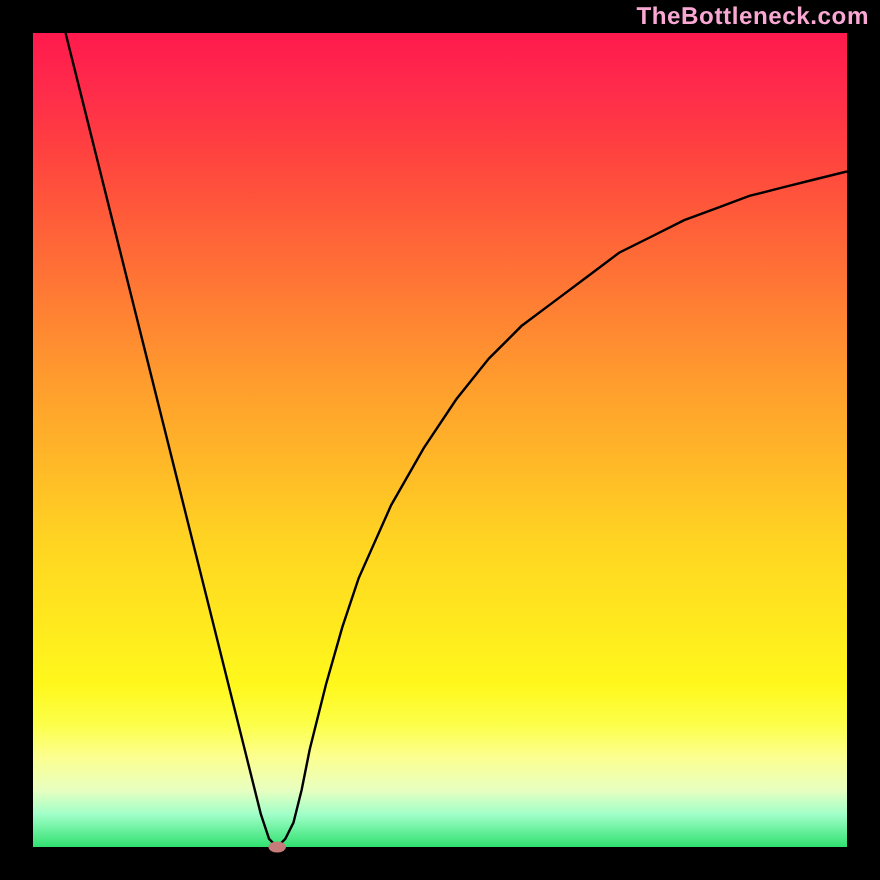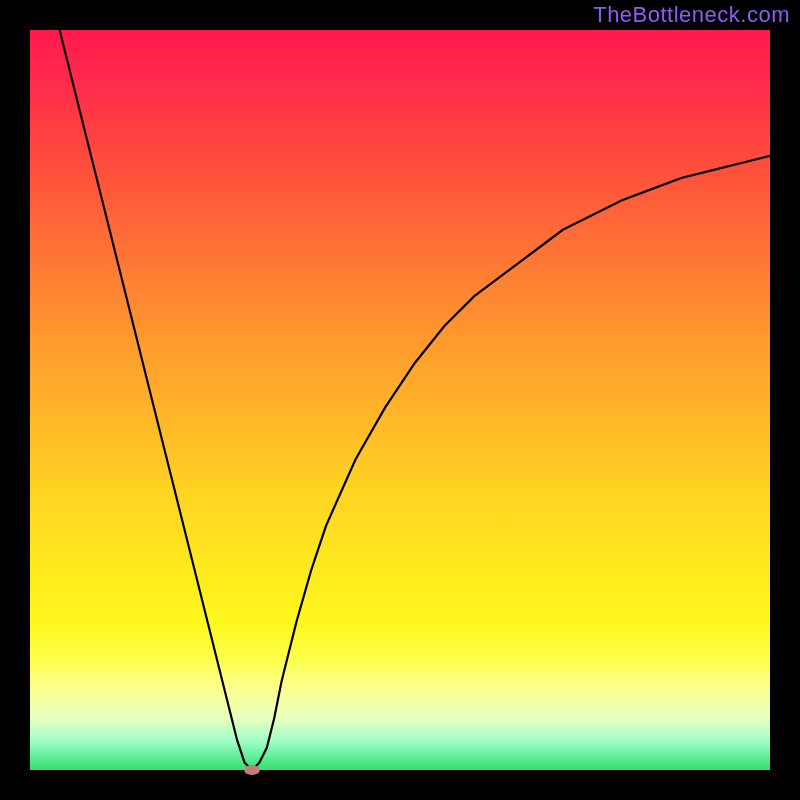--- a/index.html
+++ b/index.html
@@ -9,22 +9,22 @@
     width: 800px;
     height: 800px;
     background: #000;
   }
   .watermark {
     position: absolute;
     top: 2px;
     right: 10px;
     font-family: Arial, Helvetica, sans-serif;
     font-size: 22px;
-    font-weight: 400;
-    color: #8b5cf6;
+    font-weight: 700;
+    color: #f9a8d4;
     letter-spacing: 0.5px;
   }
   .plot {
     position: absolute;
     left: 30px;
     top: 30px;
     width: 740px;
     height: 740px;
     background: linear-gradient(to bottom,
       #ff1a4d 0%,

